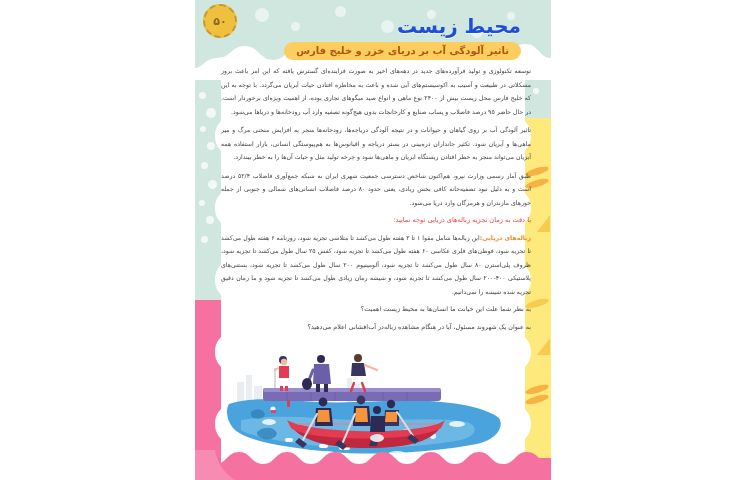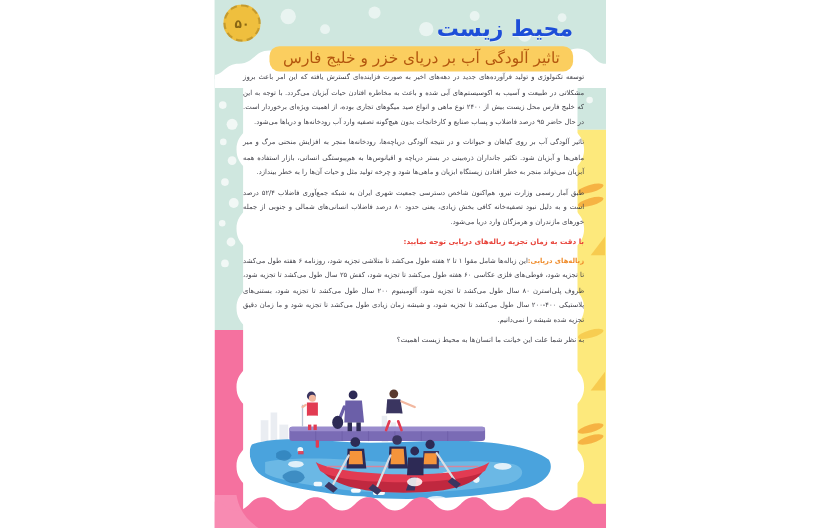--- a/index.html
+++ b/index.html
@@ -172,22 +172,22 @@
     letter-spacing: .5px;
     text-shadow: 0 1px 0 rgba(255,255,255,.6);
   }
 
   #subtitle-badge {
     position: absolute;
     right: 30px;
     top: 42px;
     background: #fbce5f;
     color: #b3560e;
-    font-size: 14px;
-    font-weight: normal;
+    font-size: 10px;
+    font-weight: bold;
     padding: 3px 12px 4px 12px;
     border-radius: 9px;
     white-space: nowrap;
   }
 
   
   #body-text {
     position: absolute;
     right: 20px;
     left: 26px;
@@ -202,21 +202,21 @@
     font-size: 6.2px;
     line-height: 13.5px;
     margin: 0 0 5px 0;
     text-align: justify;
   }
   .para:last-child { margin-bottom: 0; }
 
   .redline {
     color: #e8453c;
     font-size: 6.6px;
-    font-weight: bold;
+    font-weight: normal;
     line-height: 13.5px;
     margin: 4px 0 3px 0;
   }
 
   .hl-orange { color: #ef8b2a; font-weight: bold; }
 
   .qline {
     color: #3f3f47;
     font-size: 6.4px;
     line-height: 13.5px;
@@ -365,20 +365,21 @@
     <div id="body-text">
       <p class="para">توسعه تکنولوژی و تولید فرآورده‌های جدید در دهه‌های اخیر به صورت فزاینده‌ای گسترش یافته که این امر باعث بروز مشکلاتی در طبیعت و آسیب به اکوسیستم‌های آبی شده و باعث به مخاطره افتادن حیات آبزیان می‌گردد. با توجه به این که خلیج فارس محل زیست بیش از ۲۴۰۰ نوع ماهی و انواع صید میگوهای تجاری بوده، از اهمیت ویژه‌ای برخوردار است. در حال حاضر ۹۵ درصد فاضلاب و پساب صنایع و کارخانجات بدون هیچ‌گونه تصفیه وارد آب رودخانه‌ها و دریاها می‌شود.</p>
       <p class="para">تاثیر آلودگی آب بر روی گیاهان و حیوانات و در نتیجه آلودگی دریاچه‌ها، رودخانه‌ها منجر به افزایش منحنی مرگ و میر ماهی‌ها و آبزیان شود. تکثیر جانداران ذره‌بینی در بستر دریاچه و اقیانوس‌ها به هم‌پیوستگی انسانی، بازار استفاده همه آبزیان می‌تواند منجر به خطر افتادن زیستگاه ابزیان و ماهی‌ها شود و چرخه تولید مثل و حیات آن‌ها را به خطر بیندازد.</p>
       <p class="para">طبق آمار رسمی وزارت نیرو، هم‌اکنون شاخص دسترسی جمعیت شهری ایران به شبکه جمع‌آوری فاضلاب ۵۲/۴ درصد است و به دلیل نبود تصفیه‌خانه کافی بخش زیادی، یعنی حدود ۸۰ درصد فاضلاب انسانی‌های شمالی و جنوبی از جمله خورهای مازندران و هرمزگان وارد دریا می‌شود.</p>
 
       <p class="redline">با دقت به زمان تجزیه زباله‌های دریایی توجه نمایید:</p>
 
       <p class="para"><span class="hl-orange">زباله‌های دریایی:</span><span>این زباله‌ها شامل مقوا ۱ تا ۲ هفته طول می‌کشد تا متلاشی تجزیه شود، روزنامه ۶ هفته طول می‌کشد تا تجزیه شود، فوطی‌های فلزی عکاسی ۶۰ هفته طول می‌کشد تا تجزیه شود، کفش ۲۵ سال طول می‌کشد تا تجزیه شود، ظروف پلی‌استرن ۸۰ سال طول می‌کشد تا تجزیه شود، آلومینیوم ۲۰۰ سال طول می‌کشد تا تجزیه شود، بستنی‌های پلاستیکی ۴۰۰-۲۰۰ سال طول می‌کشد تا تجزیه شود، و شیشه زمان زیادی طول می‌کشد تا تجزیه شود و ما زمان دقیق تجزیه شده شیشه را نمی‌دانیم.</span></p>
 
       <p class="qline">به نظر شما علت این خیانت ما انسان‌ها به محیط زیست اهمیت؟</p>
+      <p class="qline">به عنوان یک شهروند مسئول، آیا در هنگام مشاهده زباله‌در آب‌افشانی اعلام می‌دهید؟</p>
     </div>
 
     <div id="illustration">
       <svg viewBox="0 0 290 112" width="290" height="112">
 
         <g opacity="0.16" fill="#7f93b5">
           <rect x="10" y="34" width="7" height="22"></rect>
           <rect x="19" y="27" width="6" height="29"></rect>
           <rect x="27" y="38" width="8" height="18"></rect>
           <rect x="120" y="30" width="6" height="24"></rect>

